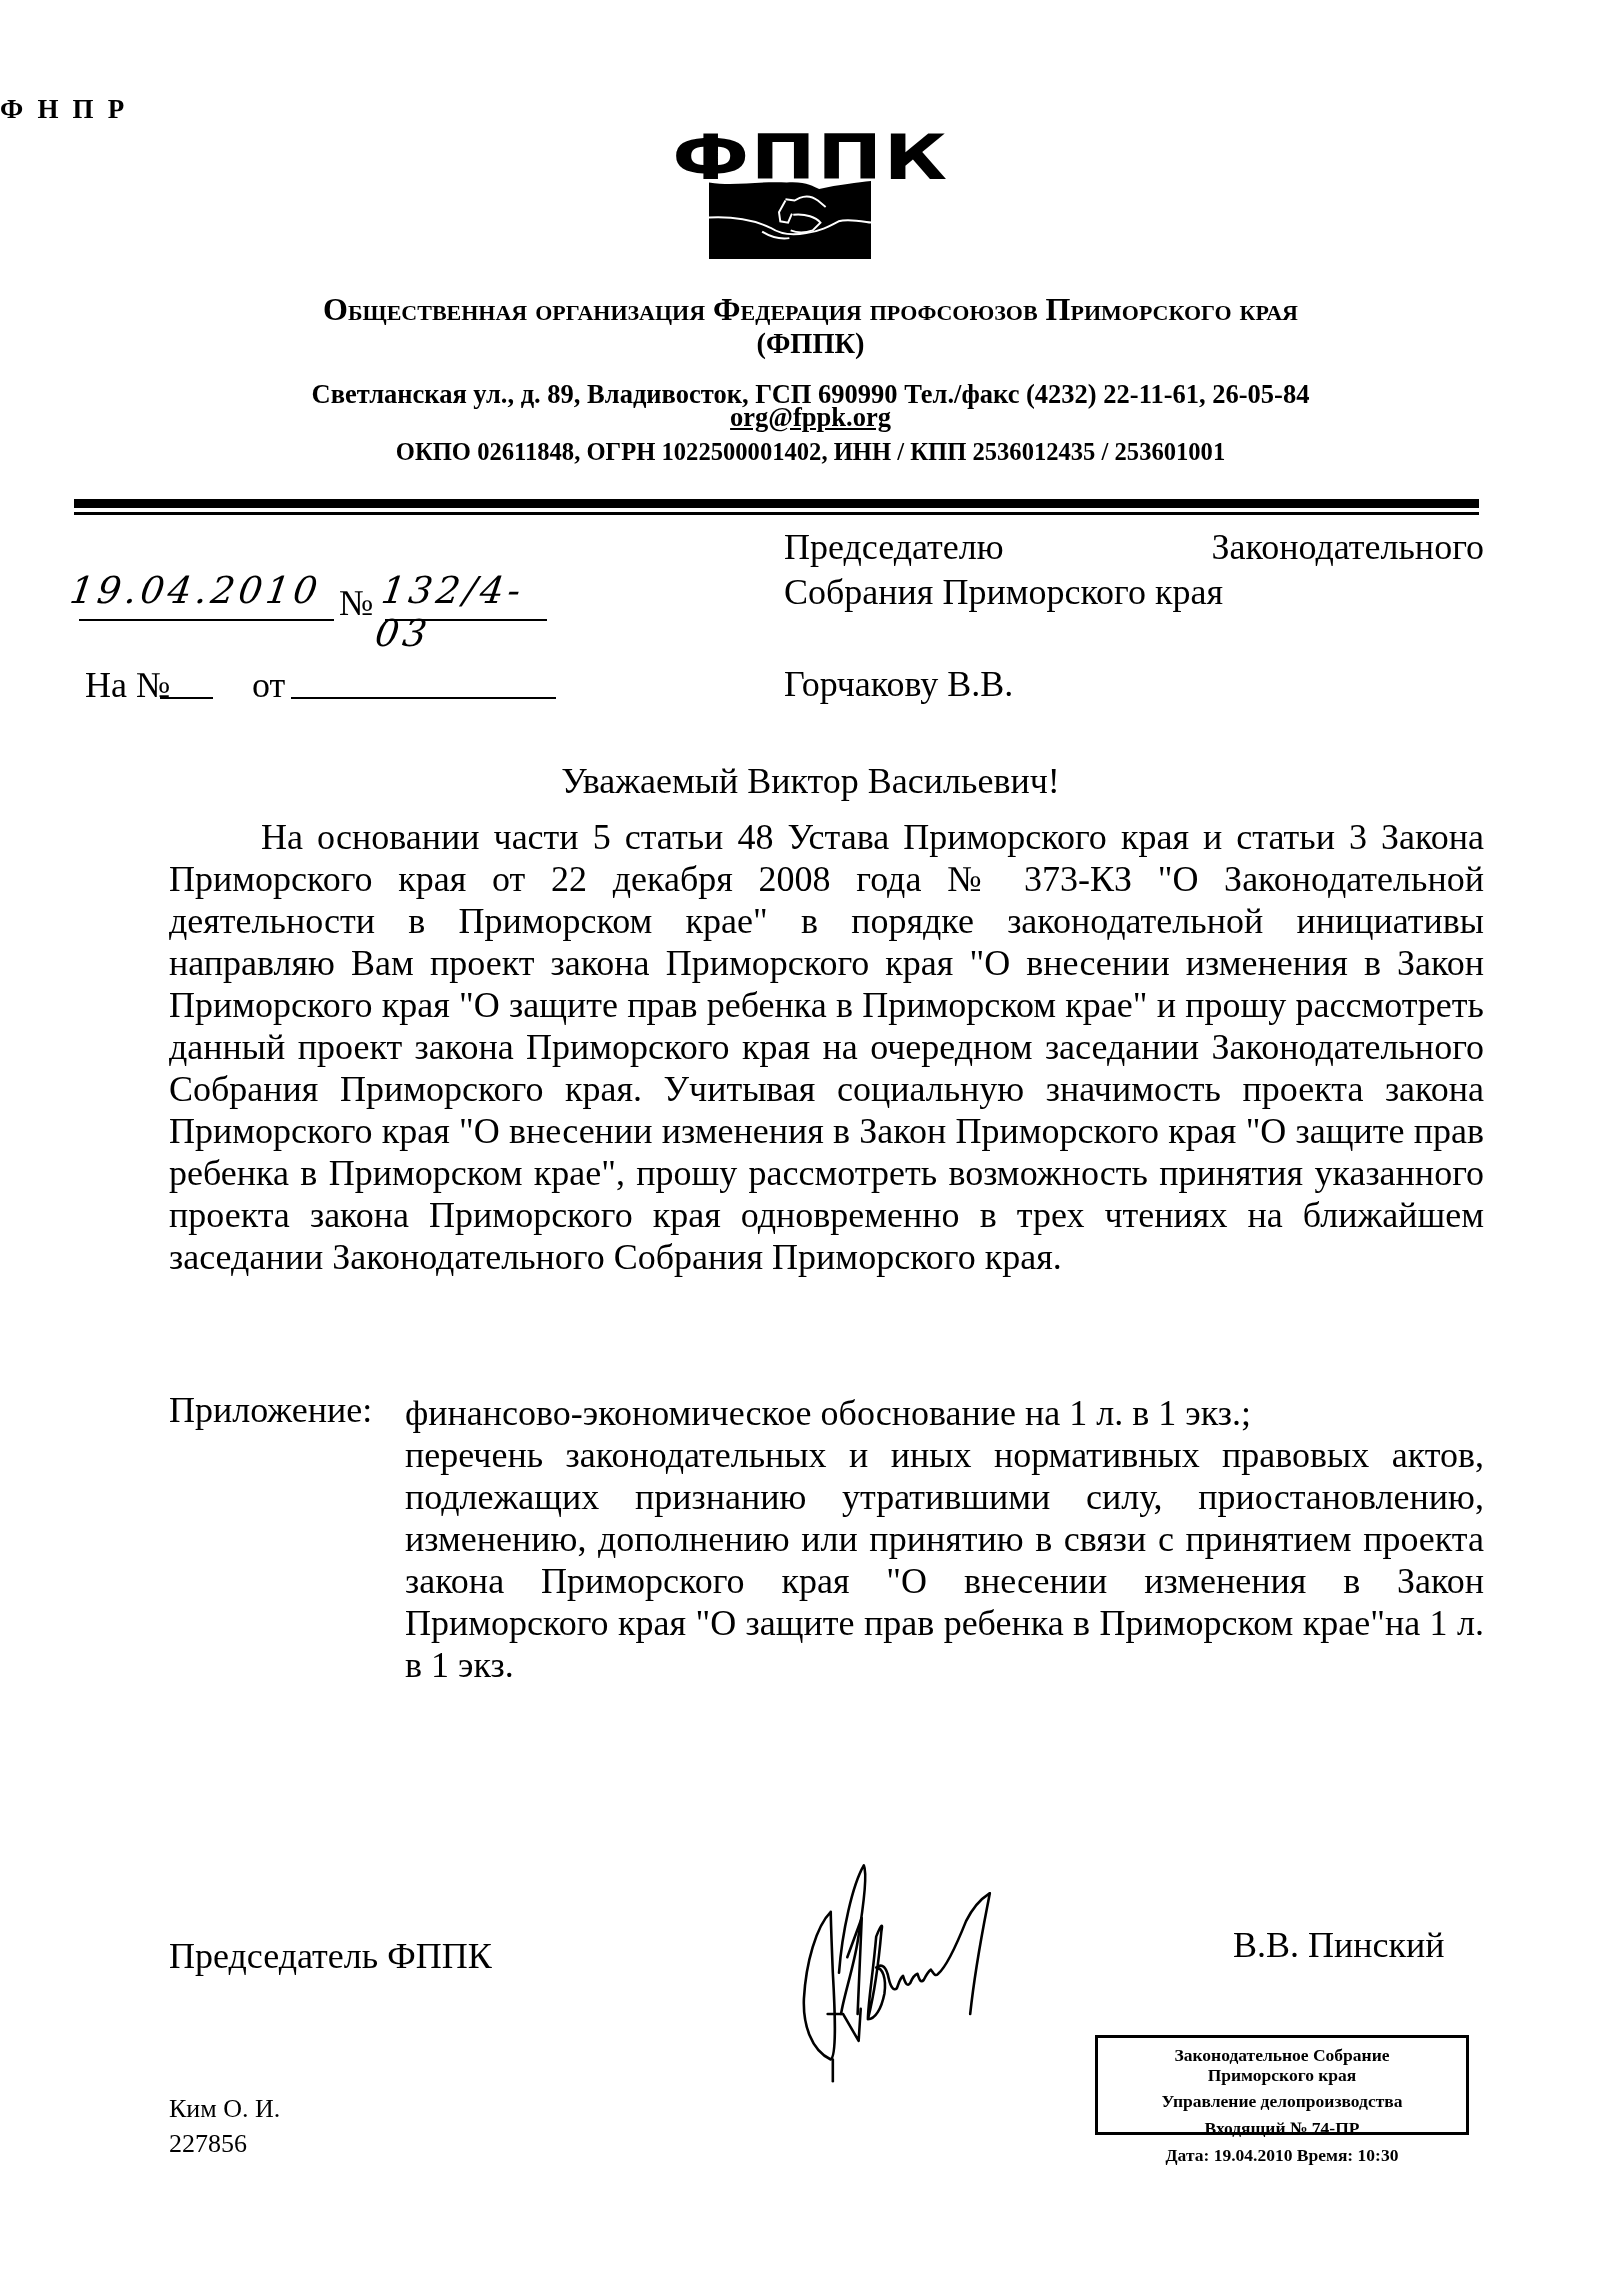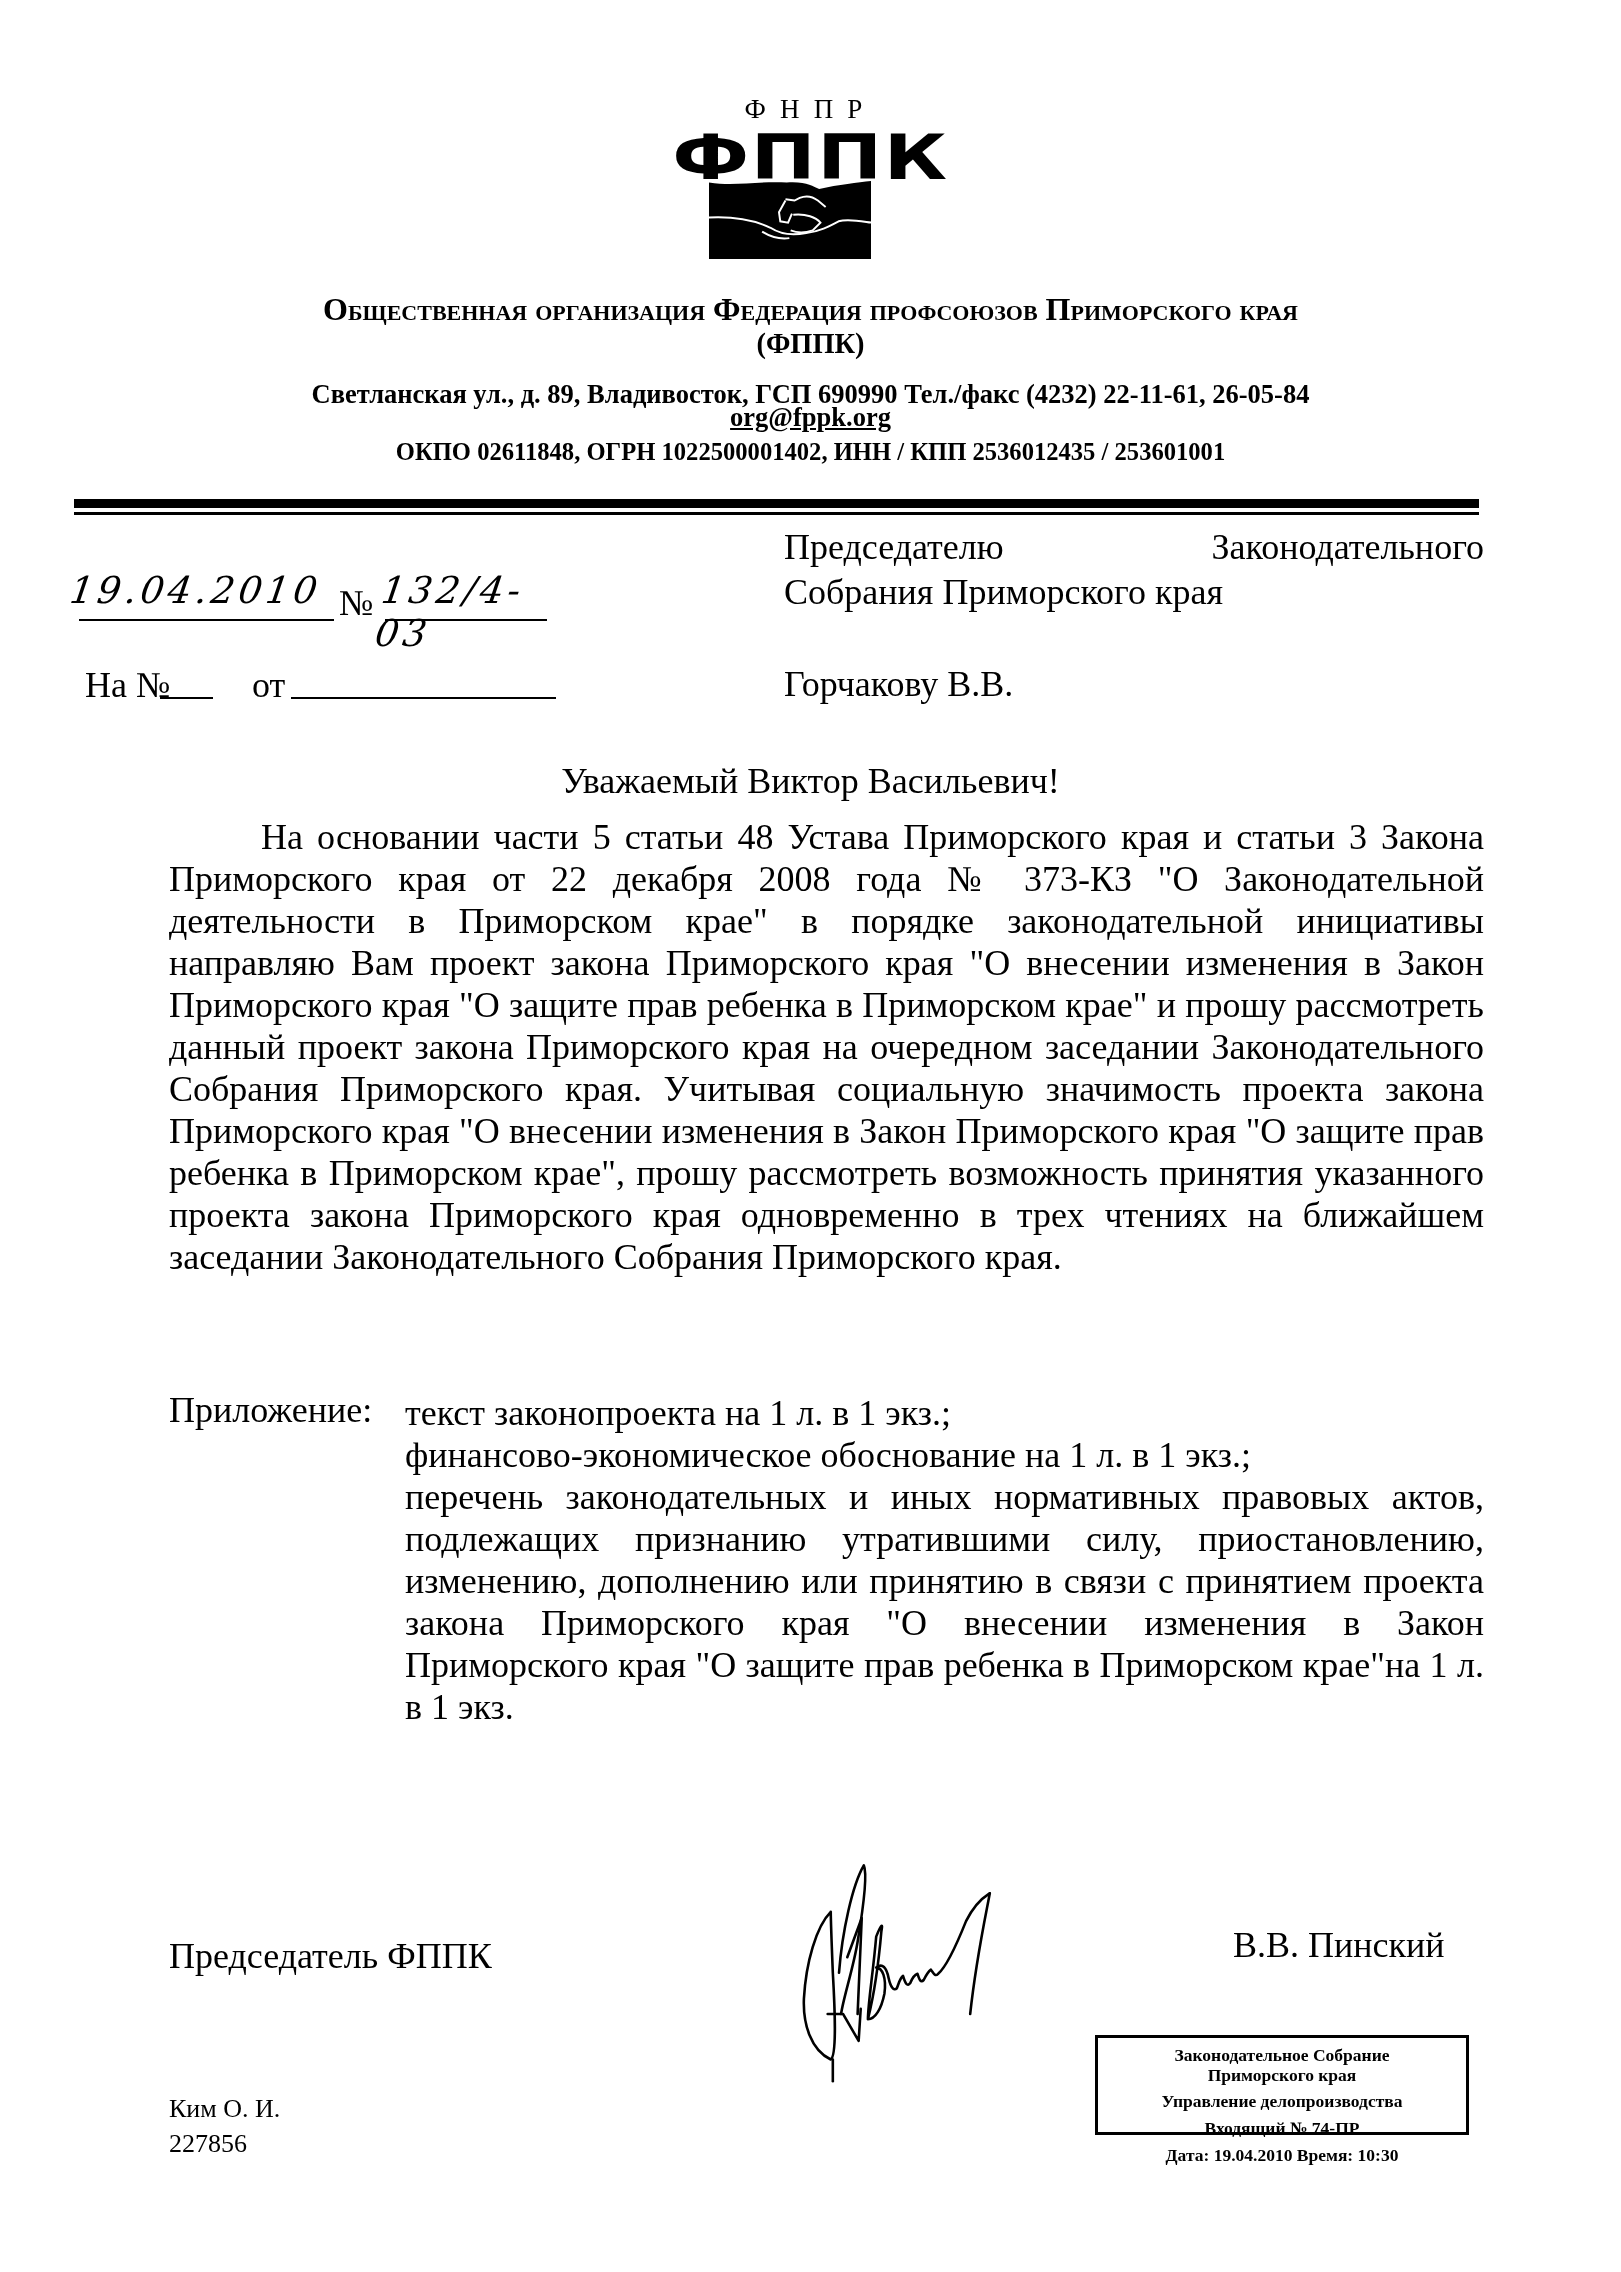--- a/index.html
+++ b/index.html
@@ -3,22 +3,22 @@
 <meta charset="utf-8">
 <style>
   html, body { margin: 0; padding: 0; background: #ffffff; }
   body {
     width: 1621px; height: 2273px; position: relative; overflow: hidden;
     font-family: "Liberation Serif", "DejaVu Serif", serif; color: #000;
   }
   .abs { position: absolute; }
 
   
-  #fnpr { left: 0; width: 1621px; top: 94px; text-align: center;
-    font-family: "Liberation Serif", serif; font-weight: normal; font-size: 27px; letter-spacing: 14.2px; }
+  #fnpr { left: 0; width: 1621px; top: 94px; text-align: left;
+    font-family: "Liberation Serif", serif; font-weight: bold; font-size: 27px; letter-spacing: 14.2px; }
   #fppk-logo-text { left: 0; width: 1621px; top: 127px; text-align: center;
     font-family: "DejaVu Sans", sans-serif; font-weight: bold; font-size: 62px; letter-spacing: 1.3px;
     transform: scaleX(1.25); line-height: 1; }
   #handshake { left: 709px; top: 181px; width: 162px; height: 78px; }
 
   #org-name { left: 0; width: 1621px; top: 291px; text-align: center; font-weight: bold; font-size: 32px; white-space: nowrap; }
   #org-abbr { left: 0; width: 1621px; top: 328px; text-align: center; font-weight: bold; font-size: 28.4px; }
   #org-address { left: 0; width: 1621px; top: 379px; text-align: center; font-weight: bold; font-size: 26.5px; white-space: nowrap; }
   #org-email { left: 0; width: 1621px; top: 402px; text-align: center; font-weight: bold; font-size: 26.5px; text-decoration: underline; }
   #org-codes { left: 0; width: 1621px; top: 438px; text-align: center; font-weight: bold; font-size: 24.6px; white-space: nowrap; }
@@ -111,21 +111,20 @@
 </div>
 <div id="addressee-line2" class="abs body-font">Собрания Приморского края</div>
 <div id="addressee-name" class="abs body-font">Горчакову В.В.</div>
 
 <div id="greeting" class="abs body-font">Уважаемый Виктор Васильевич!</div>
 
 <div id="body-para" class="abs">На основании части 5 статьи 48 Устава Приморского края и статьи 3 Закона Приморского края от 22 декабря 2008 года № 373-КЗ "О Законодательной деятельности в Приморском крае" в порядке законодательной инициативы направляю Вам проект закона Приморского края "О внесении изменения в Закон Приморского края "О защите прав ребенка в Приморском крае" и прошу рассмотреть данный проект закона Приморского края на очередном заседании Законодательного Собрания Приморского края. Учитывая социальную значимость проекта закона Приморского края "О внесении изменения в Закон Приморского края "О защите прав ребенка в Приморском крае", прошу рассмотреть возможность принятия указанного проекта закона Приморского края одновременно в трех чтениях на ближайшем заседании Законодательного Собрания Приморского края.</div>
 
 <div id="attach-label" class="abs body-font">Приложение:</div>
 <div id="attach-list" class="abs">
-  <div class="item">текст законопроекта на 1 л. в 1 экз.;</div>
   <div class="item">финансово-экономическое обоснование на 1 л. в 1 экз.;</div>
   <div class="item">перечень законодательных и иных нормативных правовых актов, подлежащих признанию утратившими силу, приостановлению, изменению, дополнению или принятию в связи с принятием проекта закона Приморского края "О внесении изменения в Закон Приморского края "О защите прав ребенка в Приморском крае"на 1 л. в 1 экз.</div>
 </div>
 
 <div id="signer-title" class="abs body-font">Председатель ФППК</div>
 <svg id="signature" class="abs" viewBox="0 0 450 550">
   <g fill="none" stroke="#000" stroke-width="5" stroke-linecap="round" stroke-linejoin="round">
     <path d="M88 112 C60 140 40 210 36 280 C34 330 50 380 88 398 C100 390 96 300 92 230 C90 180 88 130 88 112"></path>
     <path d="M92 398 L92 440"></path>
     <path d="M82 310 L112 310 L142 362 L146 300"></path>

